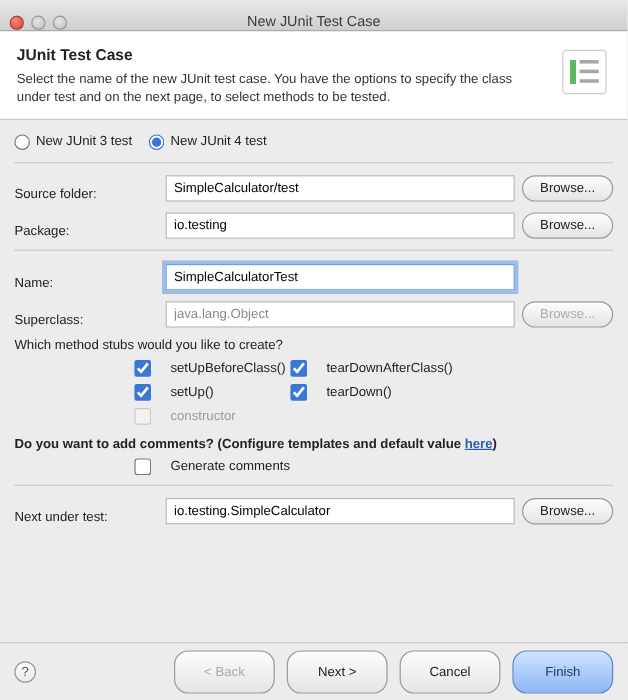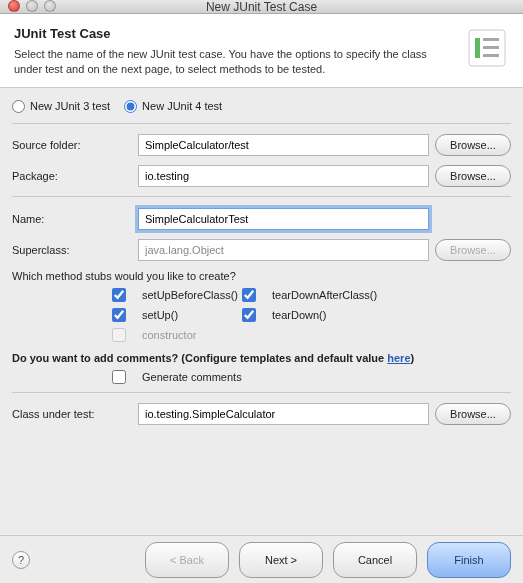--- a/index.html
+++ b/index.html
@@ -1,32 +1,32 @@
 <!DOCTYPE html>
 <html><head>
 <meta charset="utf-8">
 <style>
   * { box-sizing: border-box; margin: 0; padding: 0; }
   body { font-family: "Lucida Grande", "Helvetica Neue", Arial, sans-serif; font-size: 11px; background: #ececec; width: 523px; height: 583px; overflow: hidden; }
-  .titlebar { height: 14px; background: linear-gradient(#e8e8e8, #cfcfcf); border-bottom: 1px solid #aaa; display: flex; align-items: flex-start; position: relative; }
+  .titlebar { height: 26px; background: linear-gradient(#e8e8e8, #cfcfcf); border-bottom: 1px solid #aaa; display: flex; align-items: flex-end; position: relative; }
   .traffic { display: flex; gap: 6px; margin-left: 8px; }
   .tl { width: 12px; height: 12px; border-radius: 50%; border: 1px solid rgba(0,0,0,0.25); }
   .tl.red { background: radial-gradient(circle at 40% 35%, #ff8a80, #d43b32); }
   .tl.gray { background: radial-gradient(circle at 40% 35%, #e6e6e6, #bdbdbd); }
   .title { position: absolute; left: 0; right: 0; text-align: center; font-size: 12px; color: #3a3a3a; }
   .header { background: #fff; padding: 12px 14px 10px 14px; border-bottom: 1px solid #c9c9c9; display: flex; align-items: flex-start; }
   .header-text { flex: 1; padding-right: 8px; }
   .header h1 { font-size: 13px; font-weight: bold; color: #222; margin-bottom: 6px; }
   .header p { font-size: 11px; color: #333; line-height: 1.35; }
   .header-icon { width: 44px; height: 44px; display: flex; align-items: center; justify-content: center; }
   .content { padding: 10px 12px 6px 12px; }
   .radio-row { display: flex; gap: 14px; align-items: center; padding: 2px 0 10px 0; border-bottom: 1px solid #c9c9c9; margin-bottom: 10px; }
   .radio-opt { display: flex; align-items: center; gap: 5px; color: #222; }
   input[type=radio] { accent-color: #3a76d6; }
-  .field-row { display: flex; align-items: center; margin-bottom: 9px; gap: 6px; }
+  .field-row { display: flex; align-items: flex-end; margin-bottom: 9px; gap: 6px; }
   .field-row label.fld { width: 120px; color: #222; }
   .field-row input[type=text] { flex: 1; height: 22px; padding: 2px 6px; font-size: 11px; border: 1px solid #b7b7b7; background: #fff; border-radius: 0; }
   .field-row input[type=text].focused { outline: none; border: 1px solid #6ea0e8; box-shadow: 0 0 0 3px rgba(93,151,224,0.55); }
   .field-row input[type=text].dim { color: #888; }
   .browse-btn { width: 76px; height: 22px; border: 1px solid #9a9a9a; border-radius: 11px; background: linear-gradient(#fdfdfd, #e4e4e4); font-size: 11px; color: #222; cursor: pointer; }
   .browse-btn:disabled { color: #aaa; cursor: default; }
   .section-gap { height: 12px; border-top: 1px solid #c9c9c9; margin-top: 4px; }
   .stubs-label { color: #222; margin-bottom: 6px; }
   .stub-grid { margin-left: 100px; display: grid; grid-template-columns: 130px 170px; row-gap: 6px; margin-bottom: 10px; }
   .chk { display: flex; align-items: center; gap: 16px; color: #222; }
@@ -142,21 +142,21 @@
   <div class="gen-row">
     <label class="chk">
       <input type="checkbox" style="">
       <span>Generate comments</span>
     </label>
   </div>
 
   <div class="divider"></div>
 
   <div class="field-row">
-    <label class="fld">Class under test:</label>
+    <label class="fld">Next under test:</label>
     <input type="text" value="io.testing.SimpleCalculator" style="">
     <button class="browse-btn">Browse...</button>
   </div>
 
   <div class="bottom-spacer"></div>
 </div>
 
 <div class="footer">
   <div class="help">?</div>
   <div class="spacer"></div>

